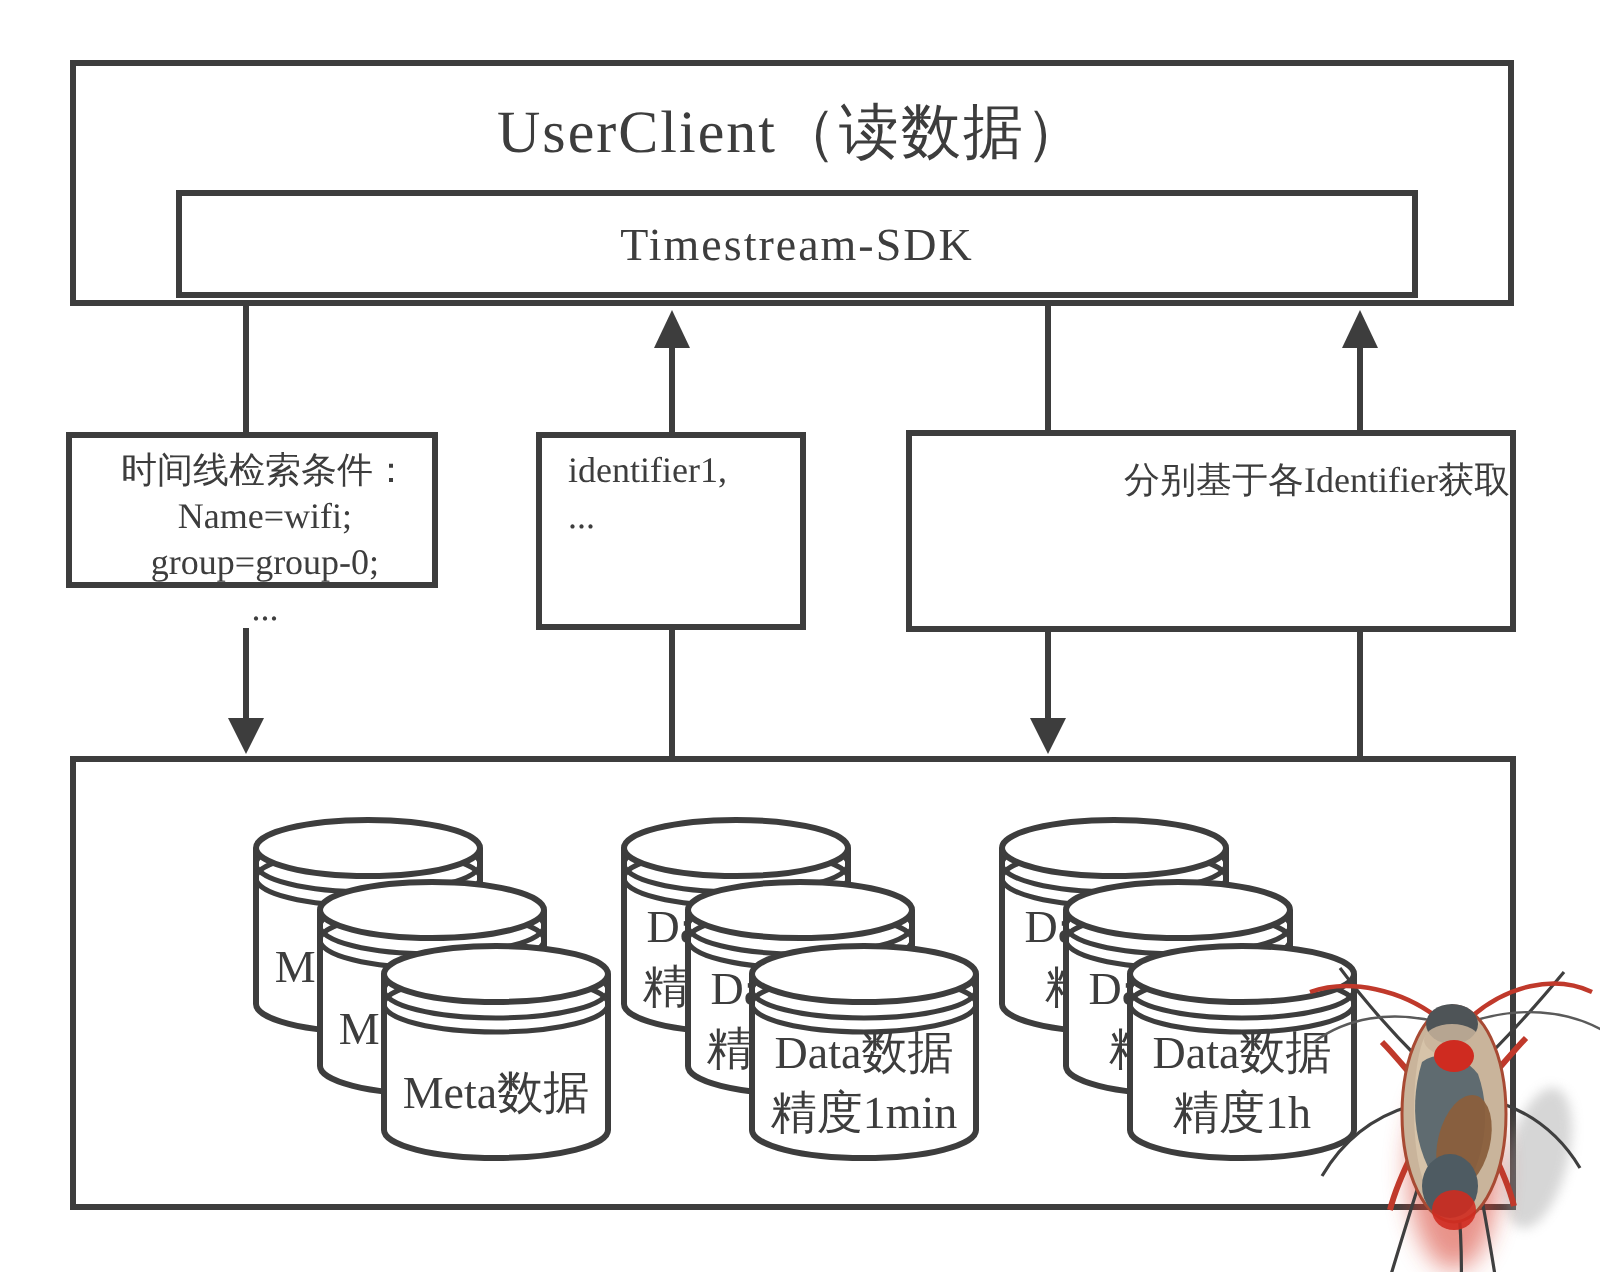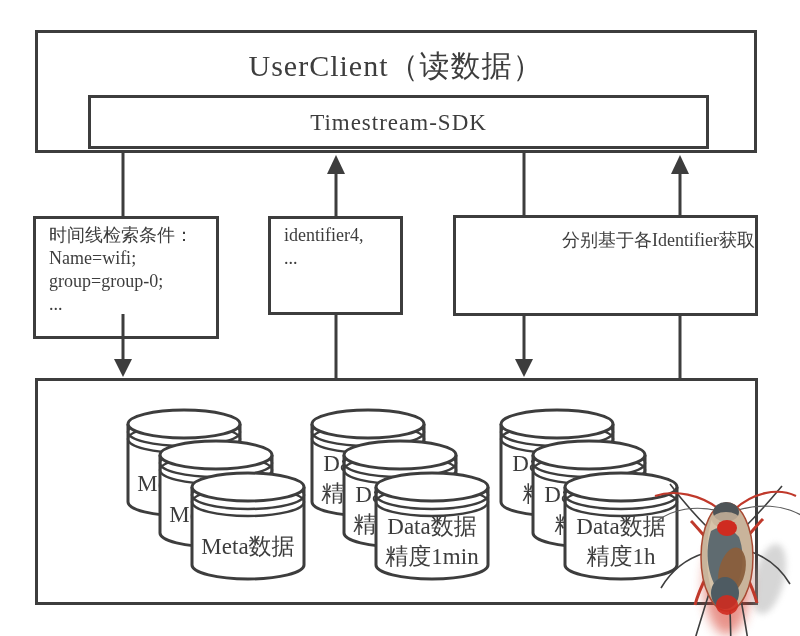--- a/index.html
+++ b/index.html
@@ -4,21 +4,21 @@
 <style>
   html,body{margin:0;padding:0;background:#ffffff;}
   .stage{position:relative;width:800px;height:636px;background:#ffffff;overflow:hidden;
          font-family:Liberation Serif, serif;color:#3d3d3d;padding-left:11px;}
   .box{position:absolute;background:#ffffff;border:3px solid #3d3d3d;box-sizing:border-box;}
   .outer-box{left:35px;top:30px;width:722px;height:123px;}
   .title{text-align:center;font-size:30px;padding-top:13px;letter-spacing:1px;}
   .sdk-box{left:88px;top:95px;width:621px;height:54px;}
   .sdk-label{text-align:center;font-size:23px;line-height:50px;letter-spacing:1px;}
   .q-box{font-size:18px;line-height:23px;}
-  .box1{left:33px;top:216px;width:186px;height:123px;padding:5px 0 0 13px;}
+  .box1{left:33px;top:216px;width:186px;height:78px;padding:5px 0 0 13px;text-align:center;}
   .box2{left:268px;top:216px;width:135px;height:99px;padding:5px 0 0 13px;}
   .box3{left:453px;top:215px;width:305px;height:101px;text-align:right;padding-top:10px;line-height:25px;}
   .storage-box{left:35px;top:378px;width:723px;height:227px;}
   svg.overlay{position:absolute;left:0;top:0;pointer-events:none;}
 </style>
 </head>
 <body>
 
 <div class="stage">
 
@@ -31,21 +31,21 @@
   </div>
 
   <div class="box q-box box1">
     <div>时间线检索条件：</div>
     <div>Name=wifi;</div>
     <div>group=group-0;</div>
     <div>...</div>
   </div>
 
   <div class="box q-box box2">
-    <div>identifier4,</div>
+    <div>identifier1,</div>
     <div>...</div>
   </div>
 
   <div class="box q-box box3">
     <div>分别基于各Identifier获取</div>
   </div>
 
   <div class="box storage-box"></div>
 
   <svg class="overlay" width="800" height="636" viewBox="0 0 800 636">

